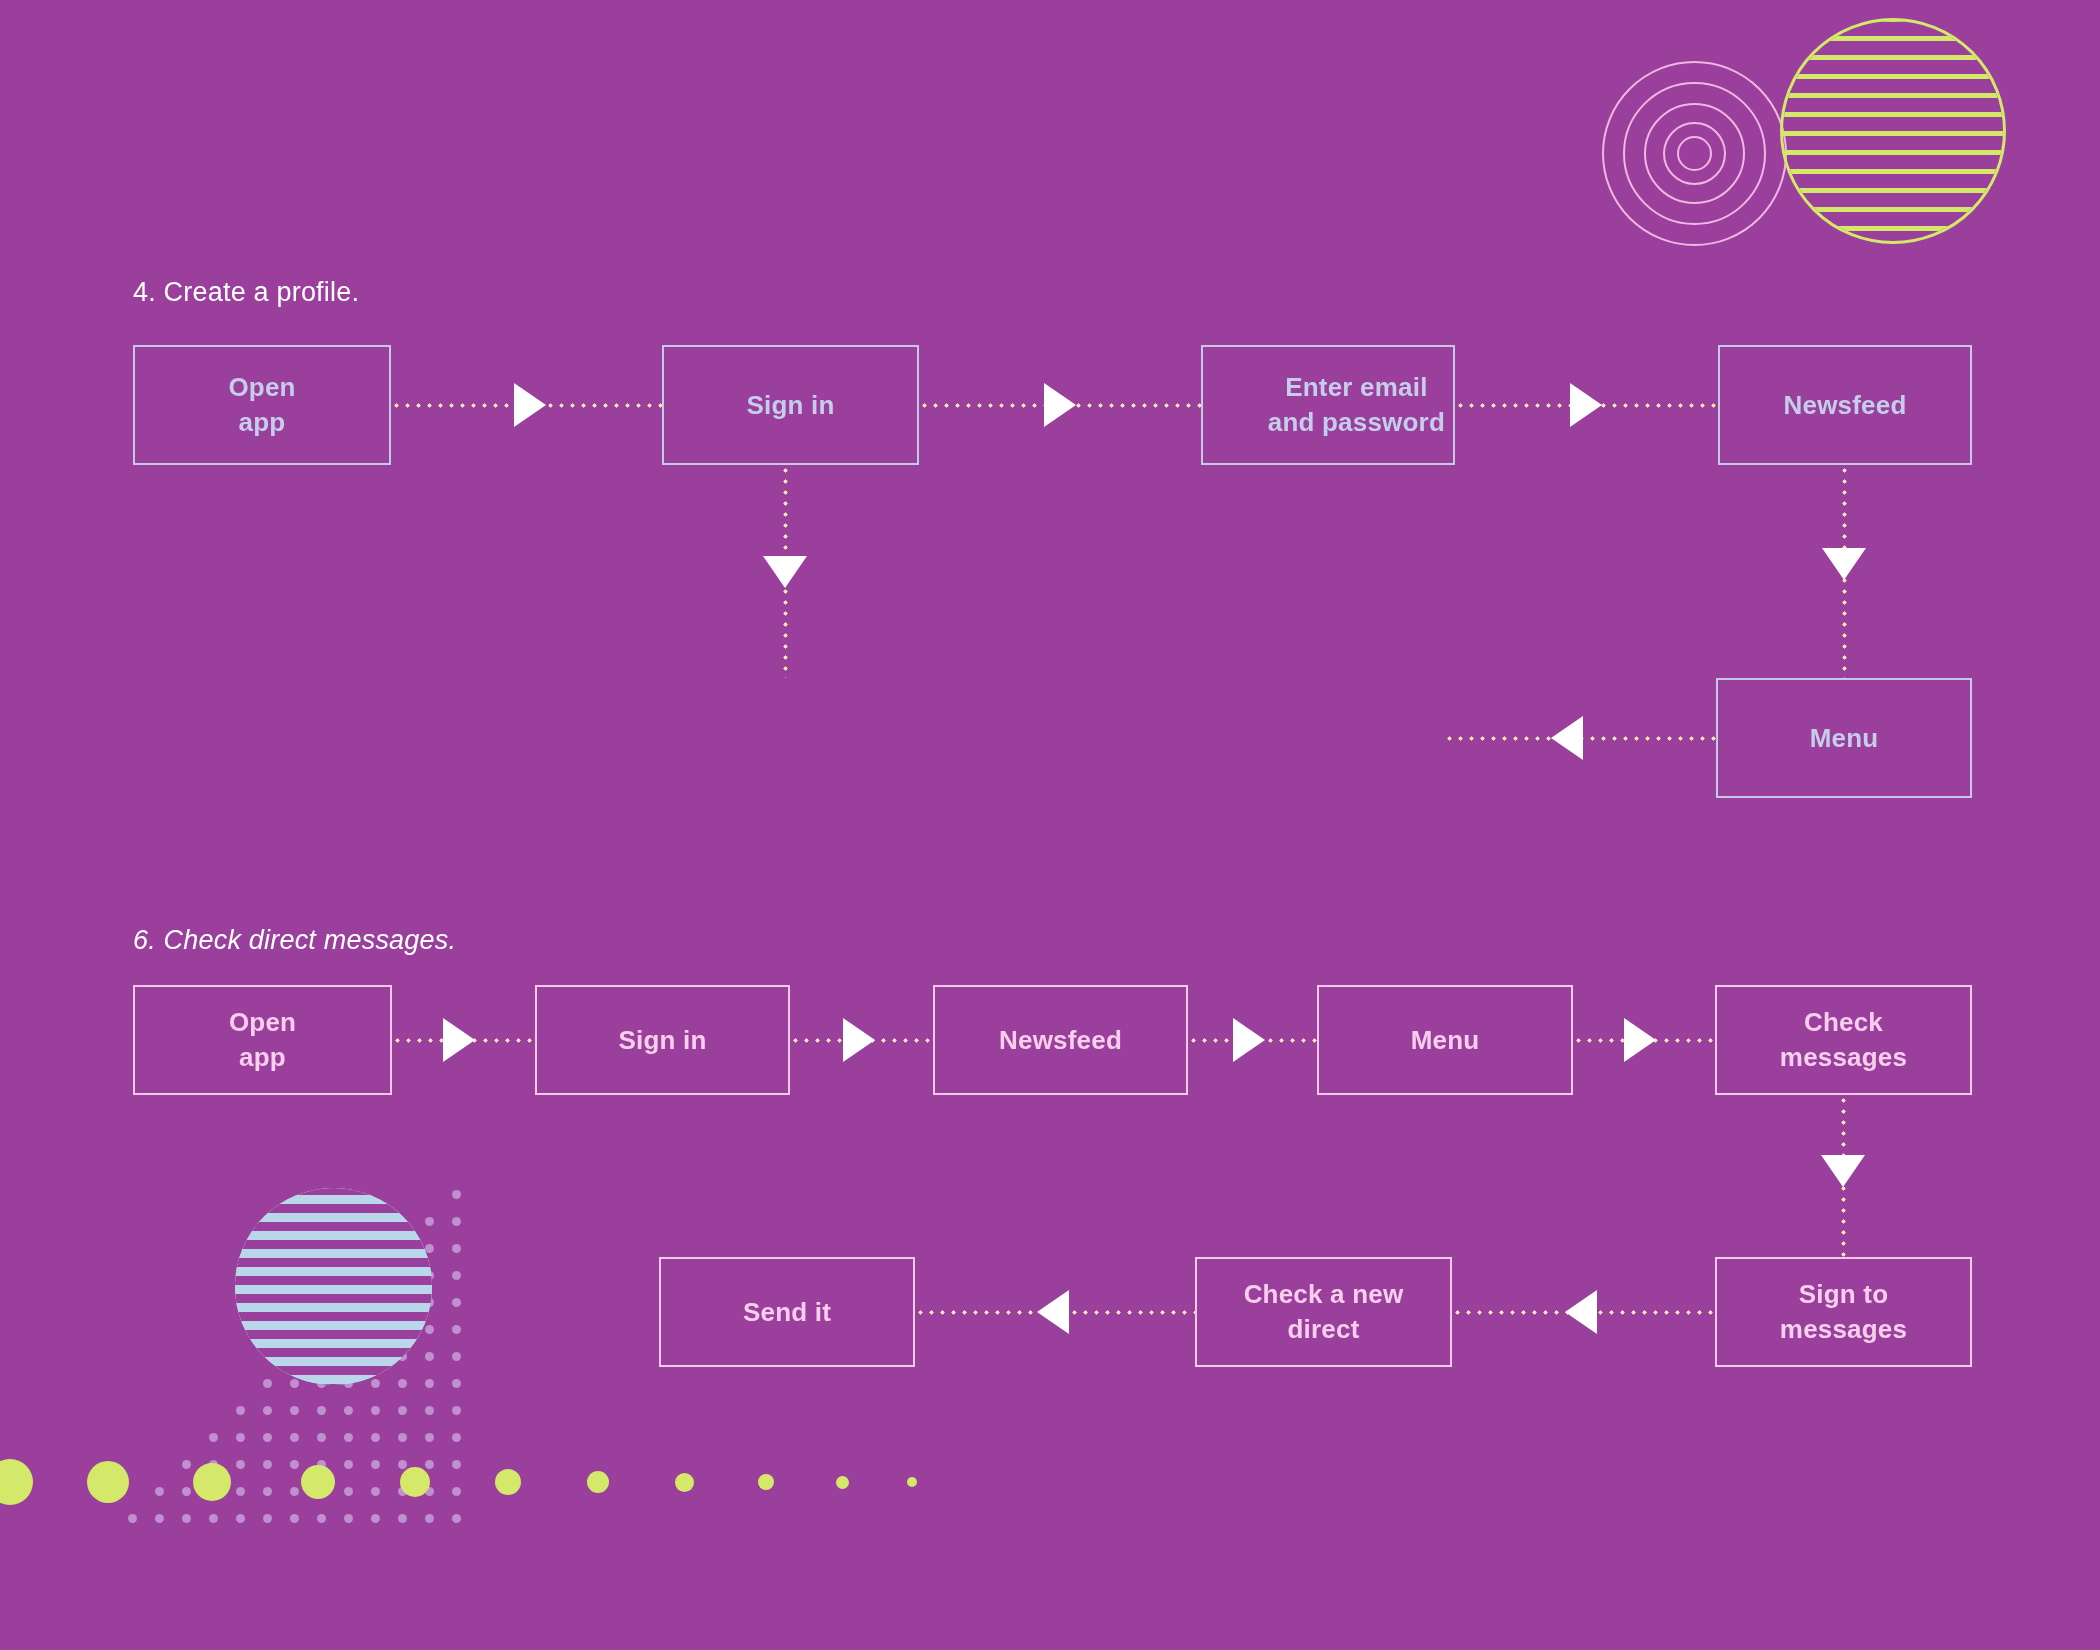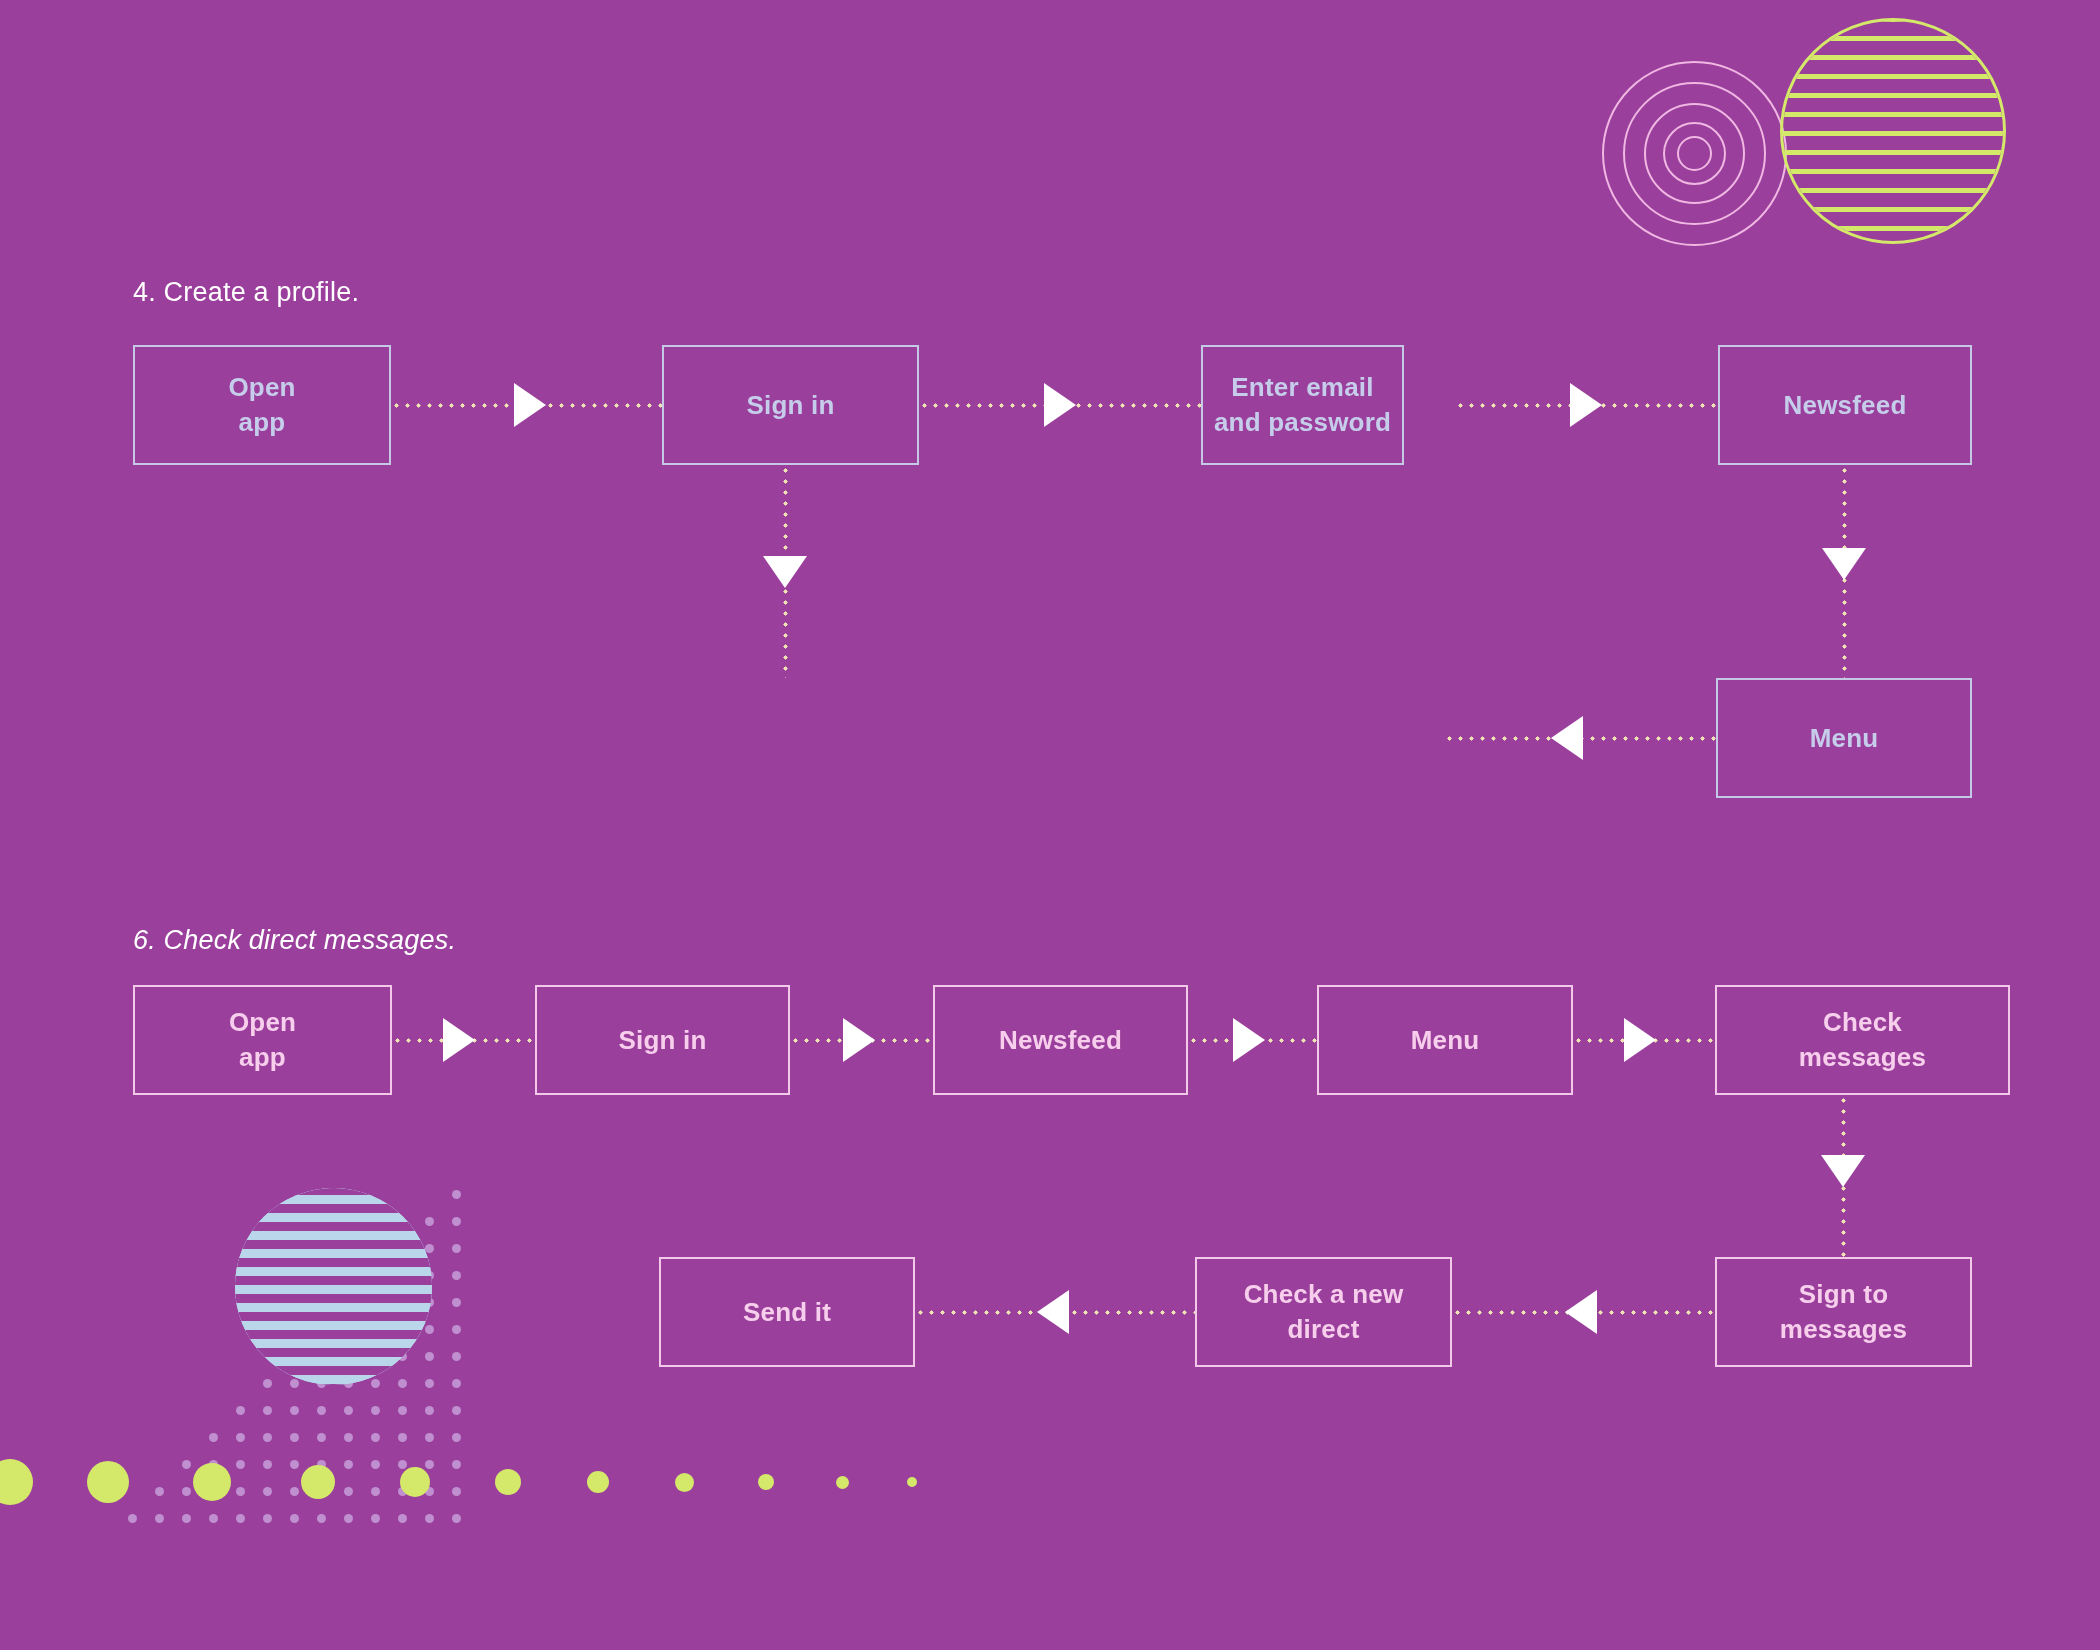--- a/index.html
+++ b/index.html
@@ -199,21 +199,21 @@
     <div>
       <span>Open</span><br>
       <span>app</span>
     </div>
   </div>
 
   <div class="node" style="left:662px; top:345px; width:257px; height:120px;">
     <span>Sign in</span>
   </div>
 
-  <div class="node" style="left:1201px; top:345px; width:203px; height:120px;">
+  <div class="node" style="left:1201px; top:345px; width:254px; height:120px;justify-content:flex-end;">
     <div>
       <span>Enter email</span><br>
       <span>and password</span>
     </div>
   </div>
 
   <div class="node" style="left:1718px; top:345px; width:254px; height:120px;">
     <span>Newsfeed</span>
   </div>
 
@@ -255,21 +255,21 @@
   </div>
 
   <div class="node pink" style="left:933px; top:985px; width:255px; height:110px;">
     <span>Newsfeed</span>
   </div>
 
   <div class="node pink" style="left:1317px; top:985px; width:256px; height:110px;">
     <span>Menu</span>
   </div>
 
-  <div class="node pink" style="left:1715px; top:985px; width:295px; height:110px;align-items:center;">
+  <div class="node pink" style="left:1715px; top:985px; width:257px; height:110px;align-items:center;">
     <div>
       <span>Check</span><br>
       <span>messages</span>
     </div>
   </div>
 
   <div class="conn-h" style="left:392px; top:1038px; width:143px;"></div>
   <div class="arrow right" style="left:443px; top:1018px;"></div>
 
   <div class="conn-h" style="left:790px; top:1038px; width:143px;"></div>

